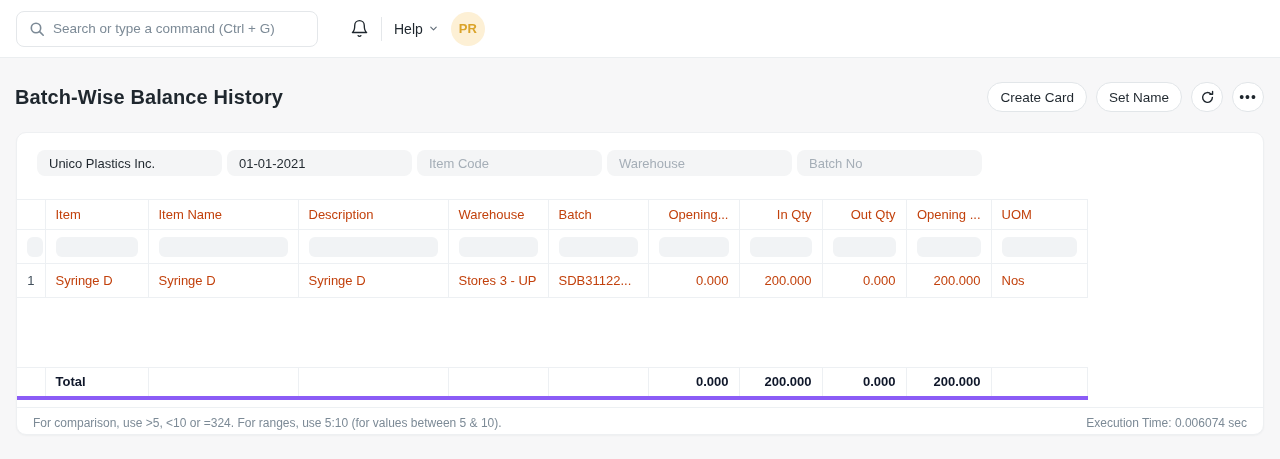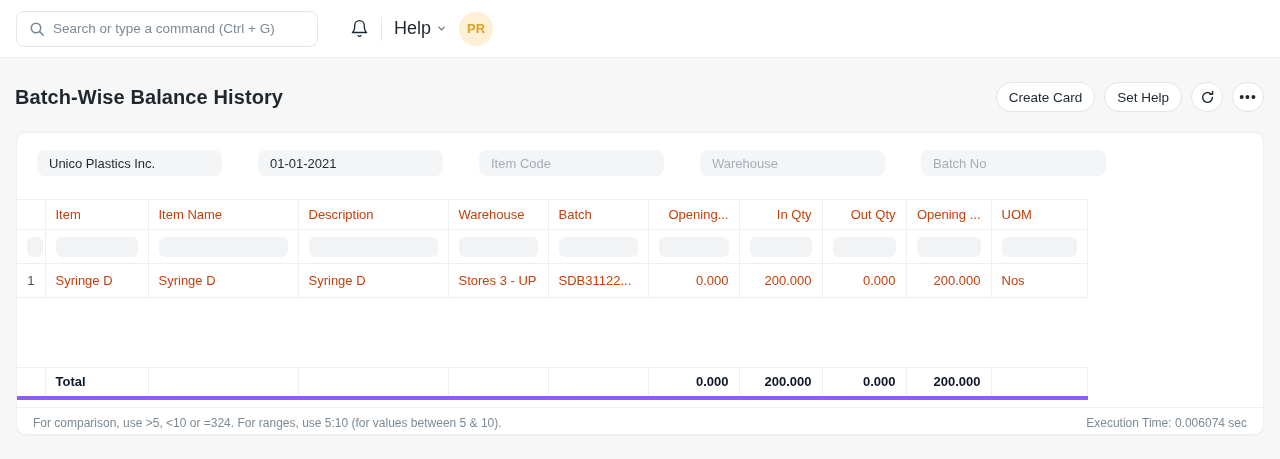--- a/index.html
+++ b/index.html
@@ -28,21 +28,21 @@
     position: absolute; left: 12px; top: 9px; pointer-events: none; display: inline-flex;
   }
   .search-input {
     width: 100%; height: 100%; border: 1px solid #e4e7ea; border-radius: 8px;
     background: #fff; padding: 0 12px 0 36px; font-size: 13.5px;
     font-family: inherit; color: #1f272e; outline: none;
   }
   .search-input::placeholder { color: #7c8a96; }
   .bell-btn { display: inline-flex; cursor: pointer; }
   .nav-divider { width: 1px; height: 24px; background: #e4e7ea; }
-  .help-menu { display: flex; align-items: center; gap: 5px; font-size: 18px; cursor: pointer; justify-content: center; }
+  .help-menu { display: flex; align-items: center; gap: 5px; font-size: 14px; cursor: pointer; justify-content: center; }
   .avatar {
     width: 34px; height: 34px; border-radius: 50%;
     background: #fdf0d5; color: #daa329; font-size: 13px; font-weight: 600;
     display: flex; align-items: center; justify-content: center; cursor: pointer;
   }
 
   
   .page-head {
     display: flex; align-items: center; justify-content: space-between;
     padding: 24px 16px 20px 15px; background: #f7f7f8;
@@ -57,21 +57,21 @@
   }
   .btn.icon-only { width: 32px; padding: 0; }
   .ellipsis-glyph { font-size: 14px; letter-spacing: 1px; color: #1f272e; line-height: 1; }
 
   
   .card {
     margin: 0 16px; background: #fff; border: 1px solid #eef0f2;
     border-radius: 10px; box-shadow: 0 1px 2px rgba(25,39,52,.04);
     height: 303px; overflow: hidden;
   }
-  .filter-bar { display: flex; gap: 36px; padding: 17px 19px 0 20px; }
+  .filter-bar { display: flex; gap: 5px; padding: 17px 19px 0 20px; }
   .filter-input {
     width: 185px; height: 26px; border: none; border-radius: 8px;
     background: #f4f5f6; padding: 0 12px; font-family: inherit; font-size: 13px;
     color: #1f272e; outline: none;
   }
   .filter-input::placeholder { color: #a5aeb7; }
 
   
   .dt { margin-top: 23px; }
   table { border-collapse: collapse; table-layout: fixed; width: 1070px; font-size: 13px; }
@@ -131,21 +131,21 @@
         </svg>
     </div>
     <div class="avatar">PR</div>
   </div>
 </div>
 
 <div class="page-head">
   <h1 class="page-title">Batch-Wise Balance History</h1>
   <div class="actions">
     <button class="btn">Create Card</button>
-    <button class="btn">Set Help</button>
+    <button class="btn">Set Name</button>
     <button class="btn icon-only">
       <svg width="15" height="15" viewBox="0 0 16 16" fill="none" stroke="#1f272e" stroke-width="1.5" stroke-linecap="round" stroke-linejoin="round">
         <path d="M13.2 8a5.2 5.2 0 1 1-1.5-3.7"></path>
         <polyline points="13.4 1.6 13.4 4.5 10.5 4.5"></polyline>
       </svg>
     </button>
     <button class="btn icon-only">
       <span class="ellipsis-glyph">•••</span>
     </button>
   </div>

